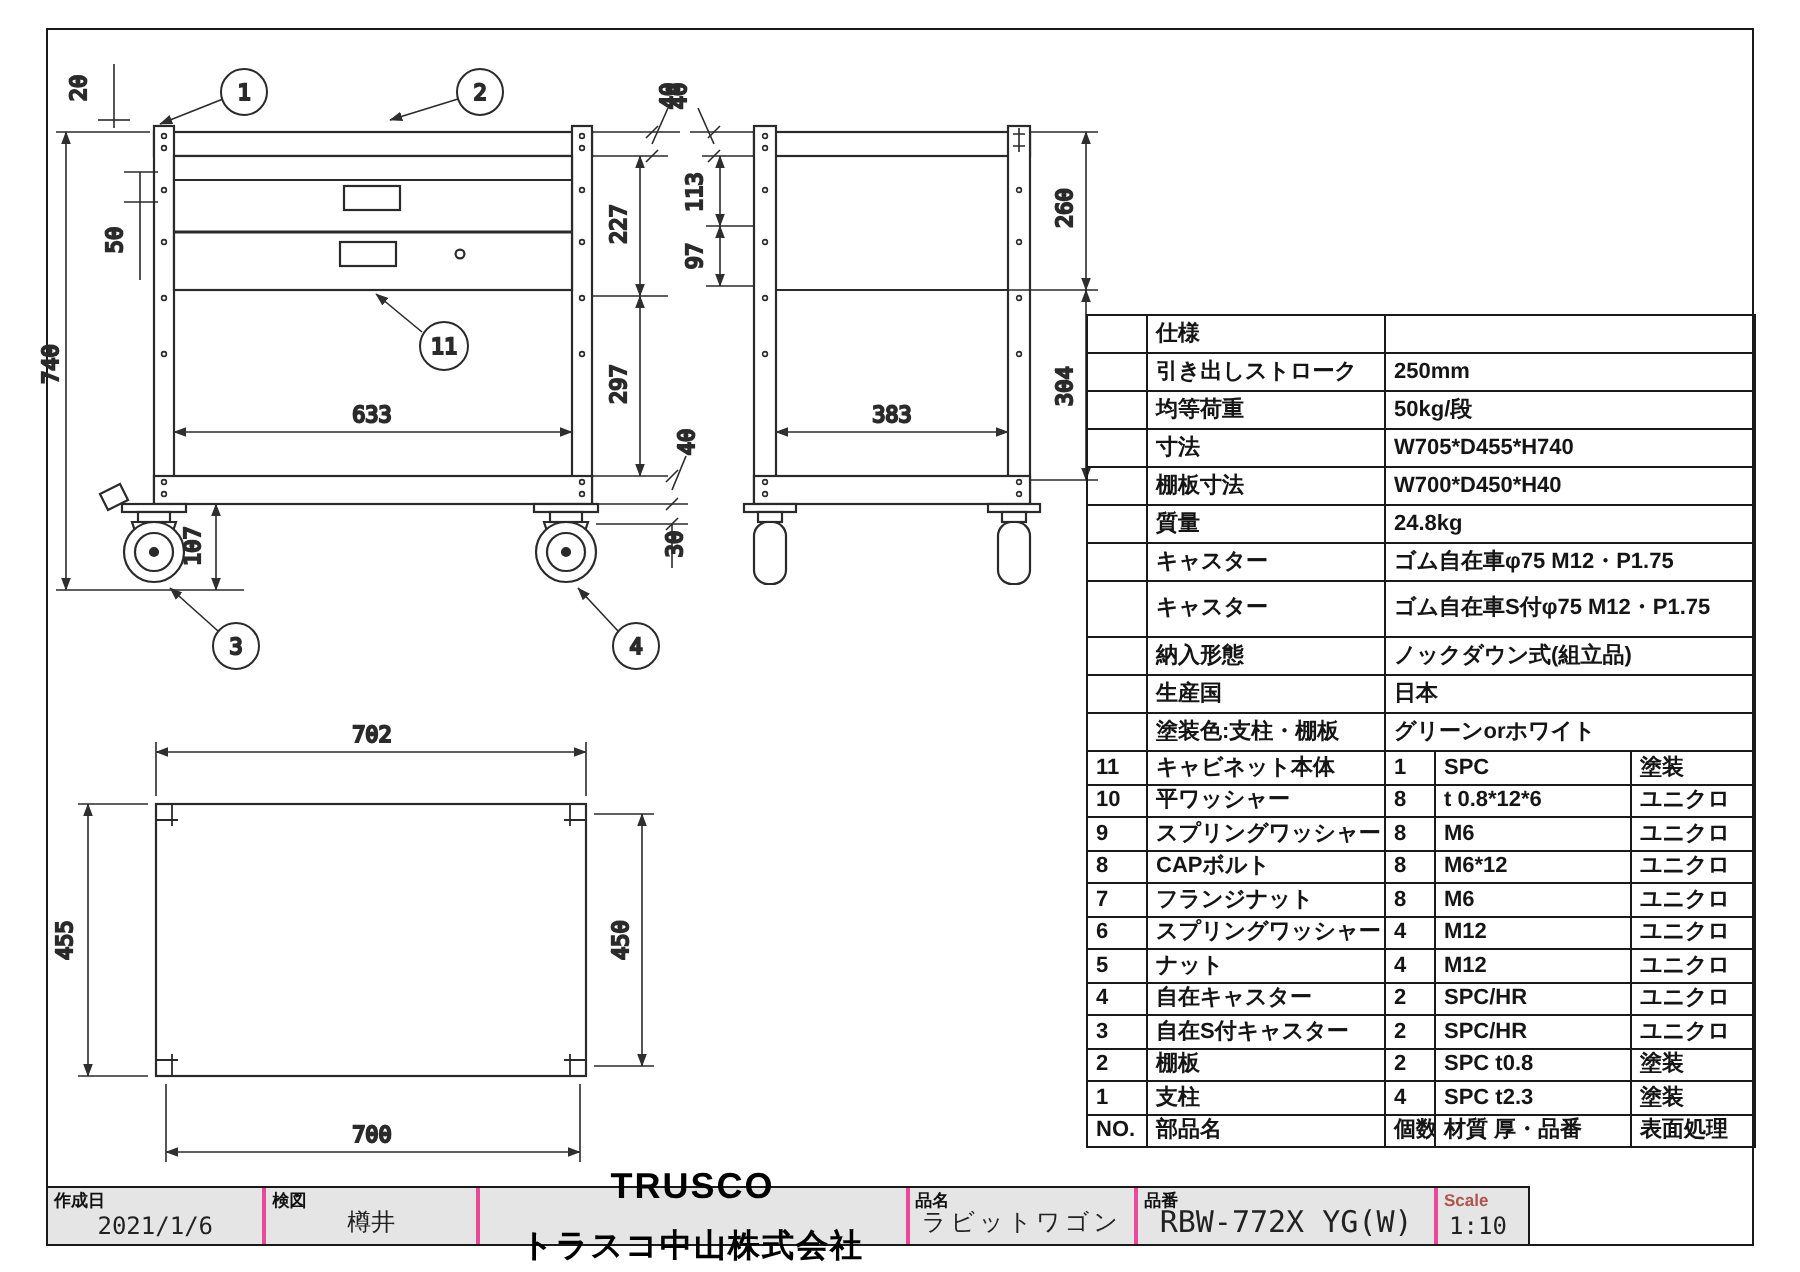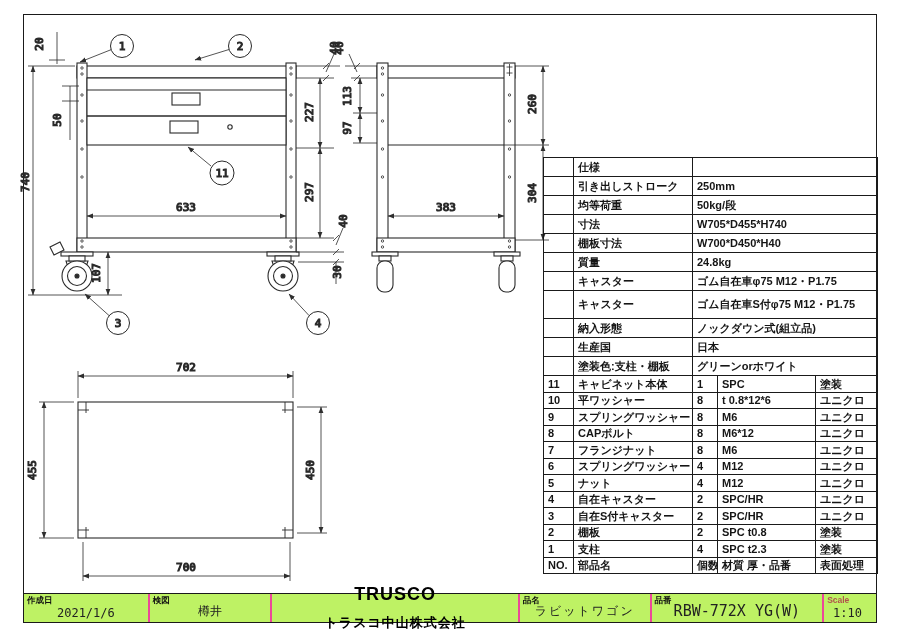--- a/index.html
+++ b/index.html
@@ -11,30 +11,30 @@
   #dwg{position:absolute;left:0;top:0;}
   .dimtxt{font-family:"DejaVu Sans Mono",monospace;font-size:11px;fill:#2e2e2e;}
   .baltxt{font-family:"DejaVu Sans Mono",monospace;font-size:11px;fill:#222;}
   
   #spec-bom{position:absolute;left:543px;top:157px;width:334px;border-collapse:collapse;
             table-layout:fixed;font-size:11px;font-weight:600;color:#151515;}
   #spec-bom td{border:1px solid #1a1a1a;padding:0 4px;overflow:hidden;white-space:nowrap;
                line-height:1.1;}
   tr.h19{height:19px;} tr.h28{height:28px;} tr.h16{height:16.5px;}
   
-  #title-block{position:absolute;left:23px;top:593px;width:854px;height:30px;display:flex;
-               border:1.5px solid #1a1a1a;box-sizing:border-box;background:#bef264;}
+  #title-block{position:absolute;left:23px;top:593px;width:742px;height:30px;display:flex;
+               border:1.5px solid #1a1a1a;box-sizing:border-box;background:#e5e5e5;}
   .tb-cell{position:relative;box-sizing:border-box;border-left:2px solid #ec4899;height:100%;}
   .tb-cell:first-child{border-left:none;}
   .tb-label{position:absolute;top:1px;left:3px;font-size:8.5px;font-weight:bold;color:#111;}
   .tb-value{position:absolute;left:0;right:0;bottom:2px;text-align:center;font-size:12px;
             font-family:"DejaVu Sans Mono",monospace;color:#222;}
   .tb-company{display:flex;align-items:center;justify-content:center;gap:9px;flex-direction:column;}
   .logo-trusco{font-weight:900;font-size:18px;letter-spacing:1px;color:#000;}
-  .company-name{font-weight:800;font-size:13px;color:#000;letter-spacing:1px;}
+  .company-name{font-weight:800;font-size:16px;color:#000;letter-spacing:1px;}
   .scale-label{color:#b0544c;}
   .tb-value.right{padding-right:5px;}
 </style>
 </head>
 <body>
 
 <div id="sheet">
   <div id="border-frame"></div>
 
   <svg id="dwg" width="560" height="600" viewBox="0 0 560 600">

